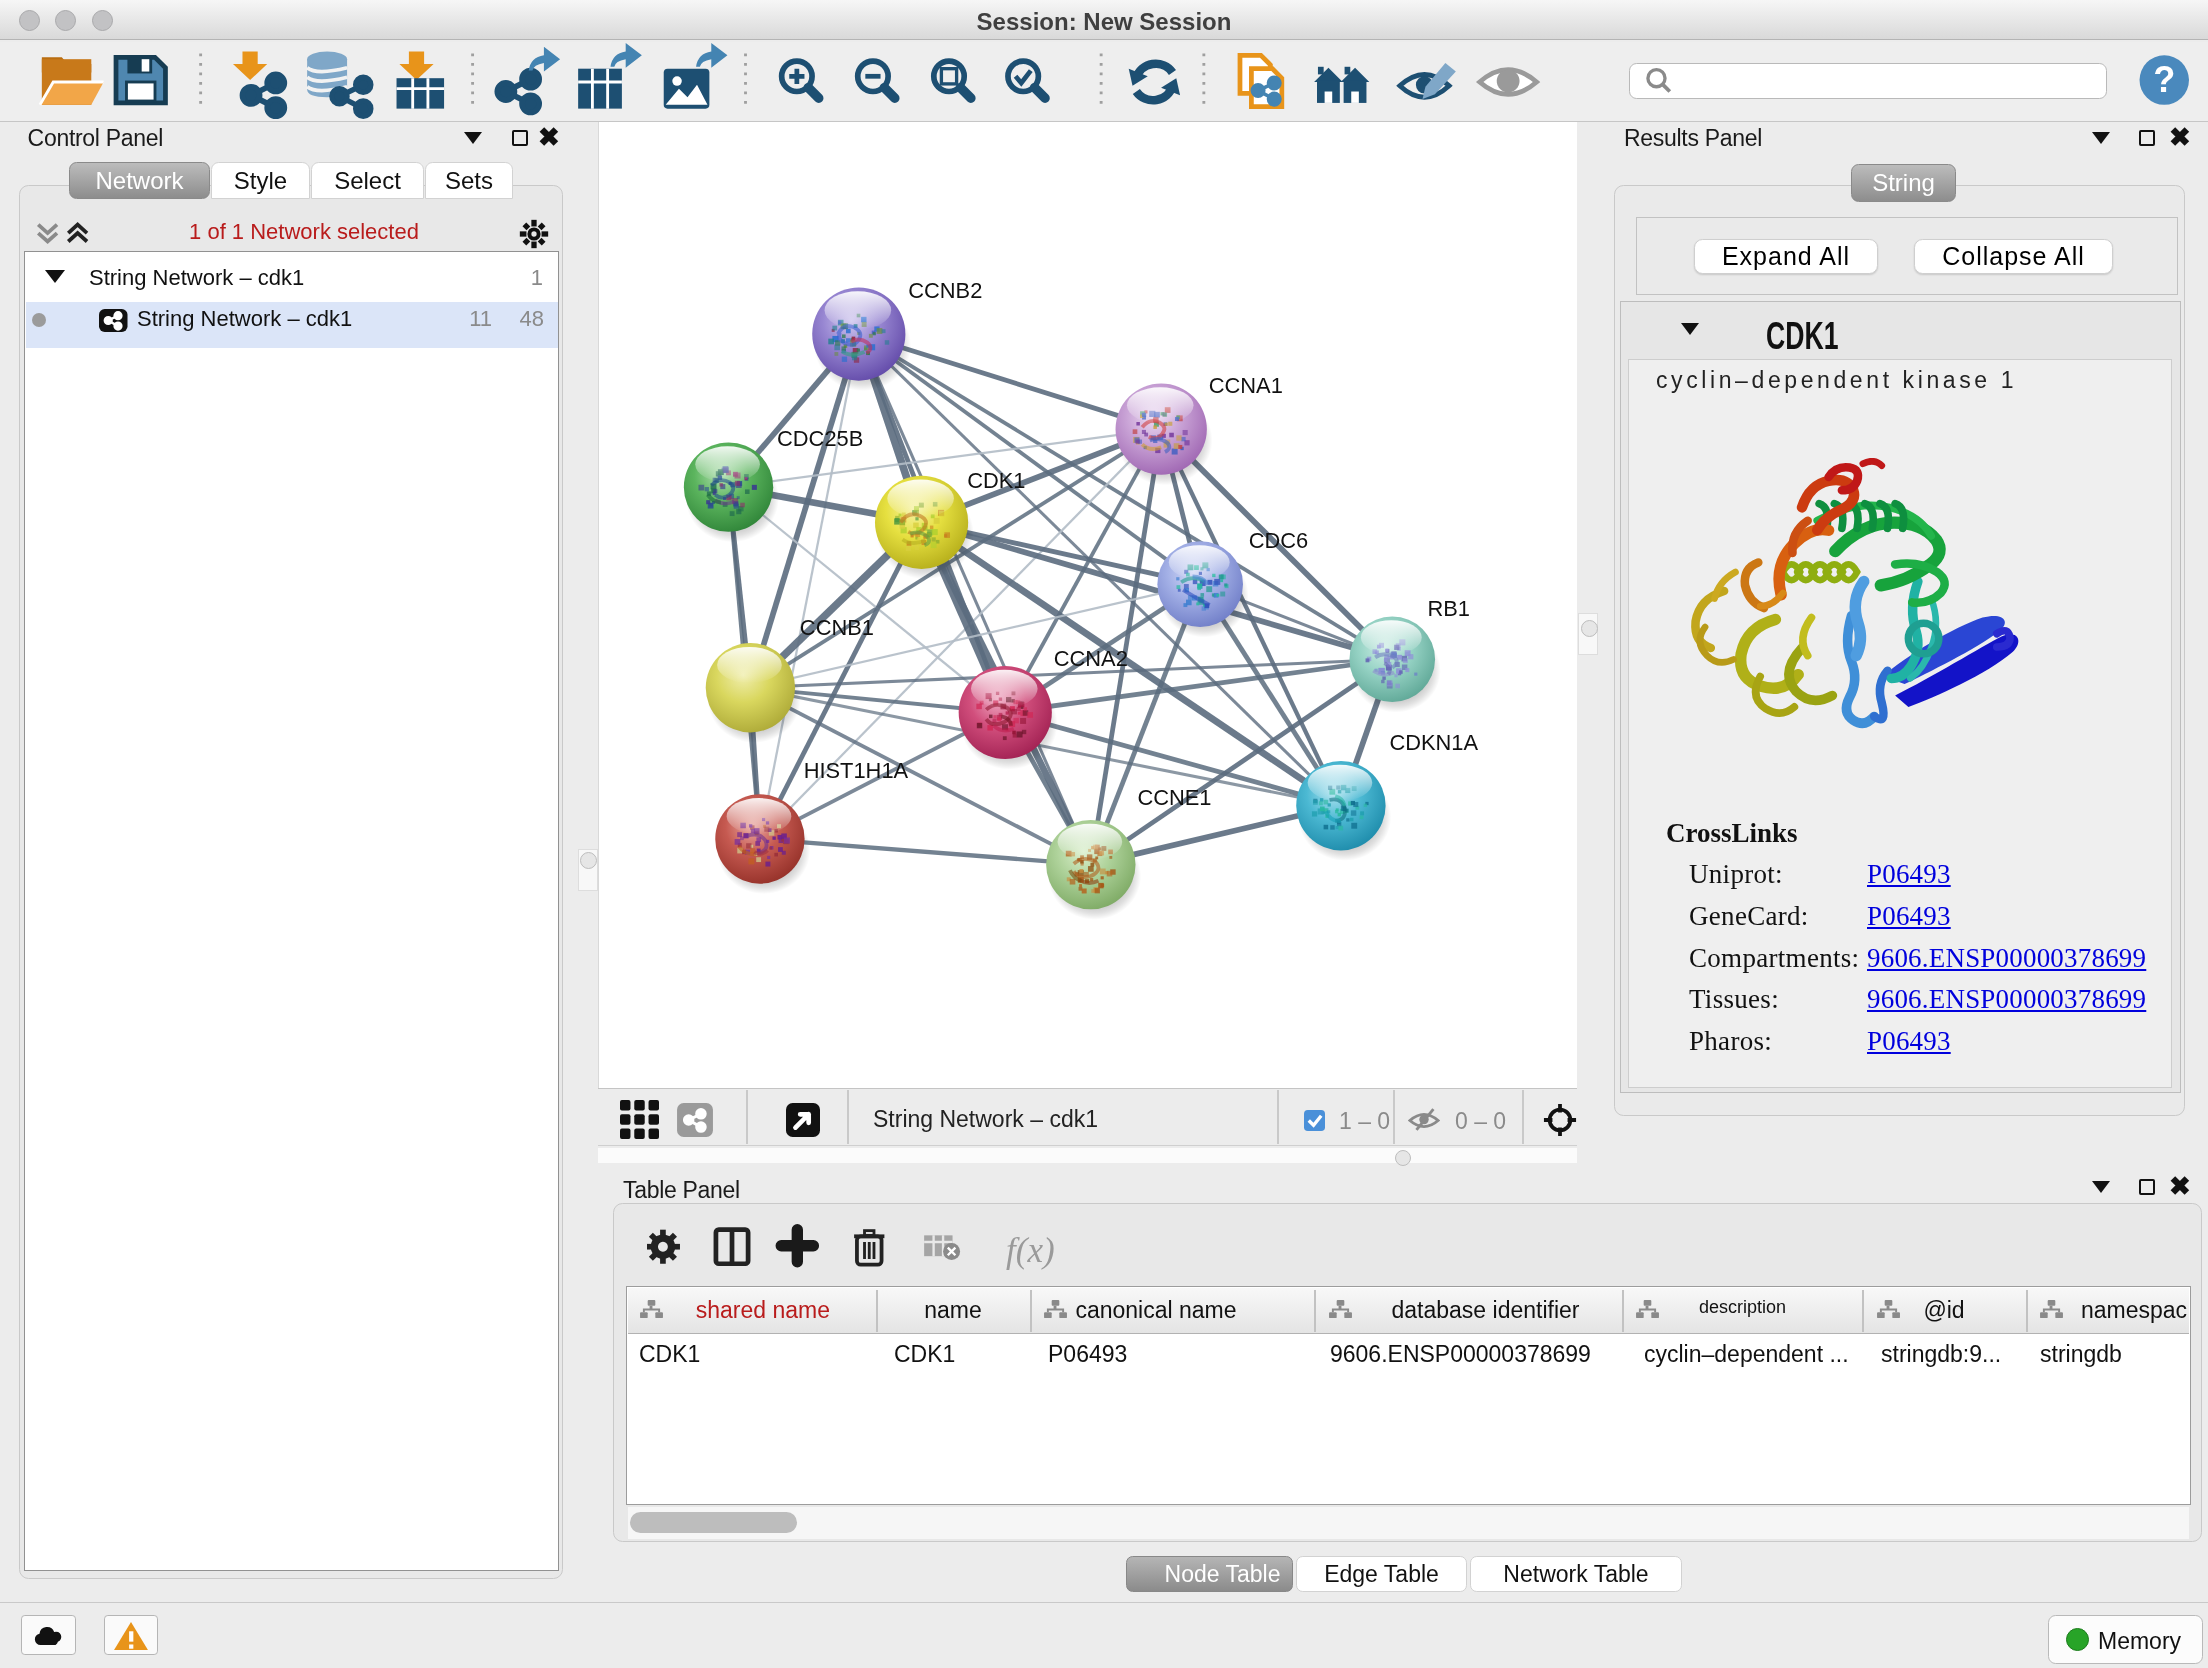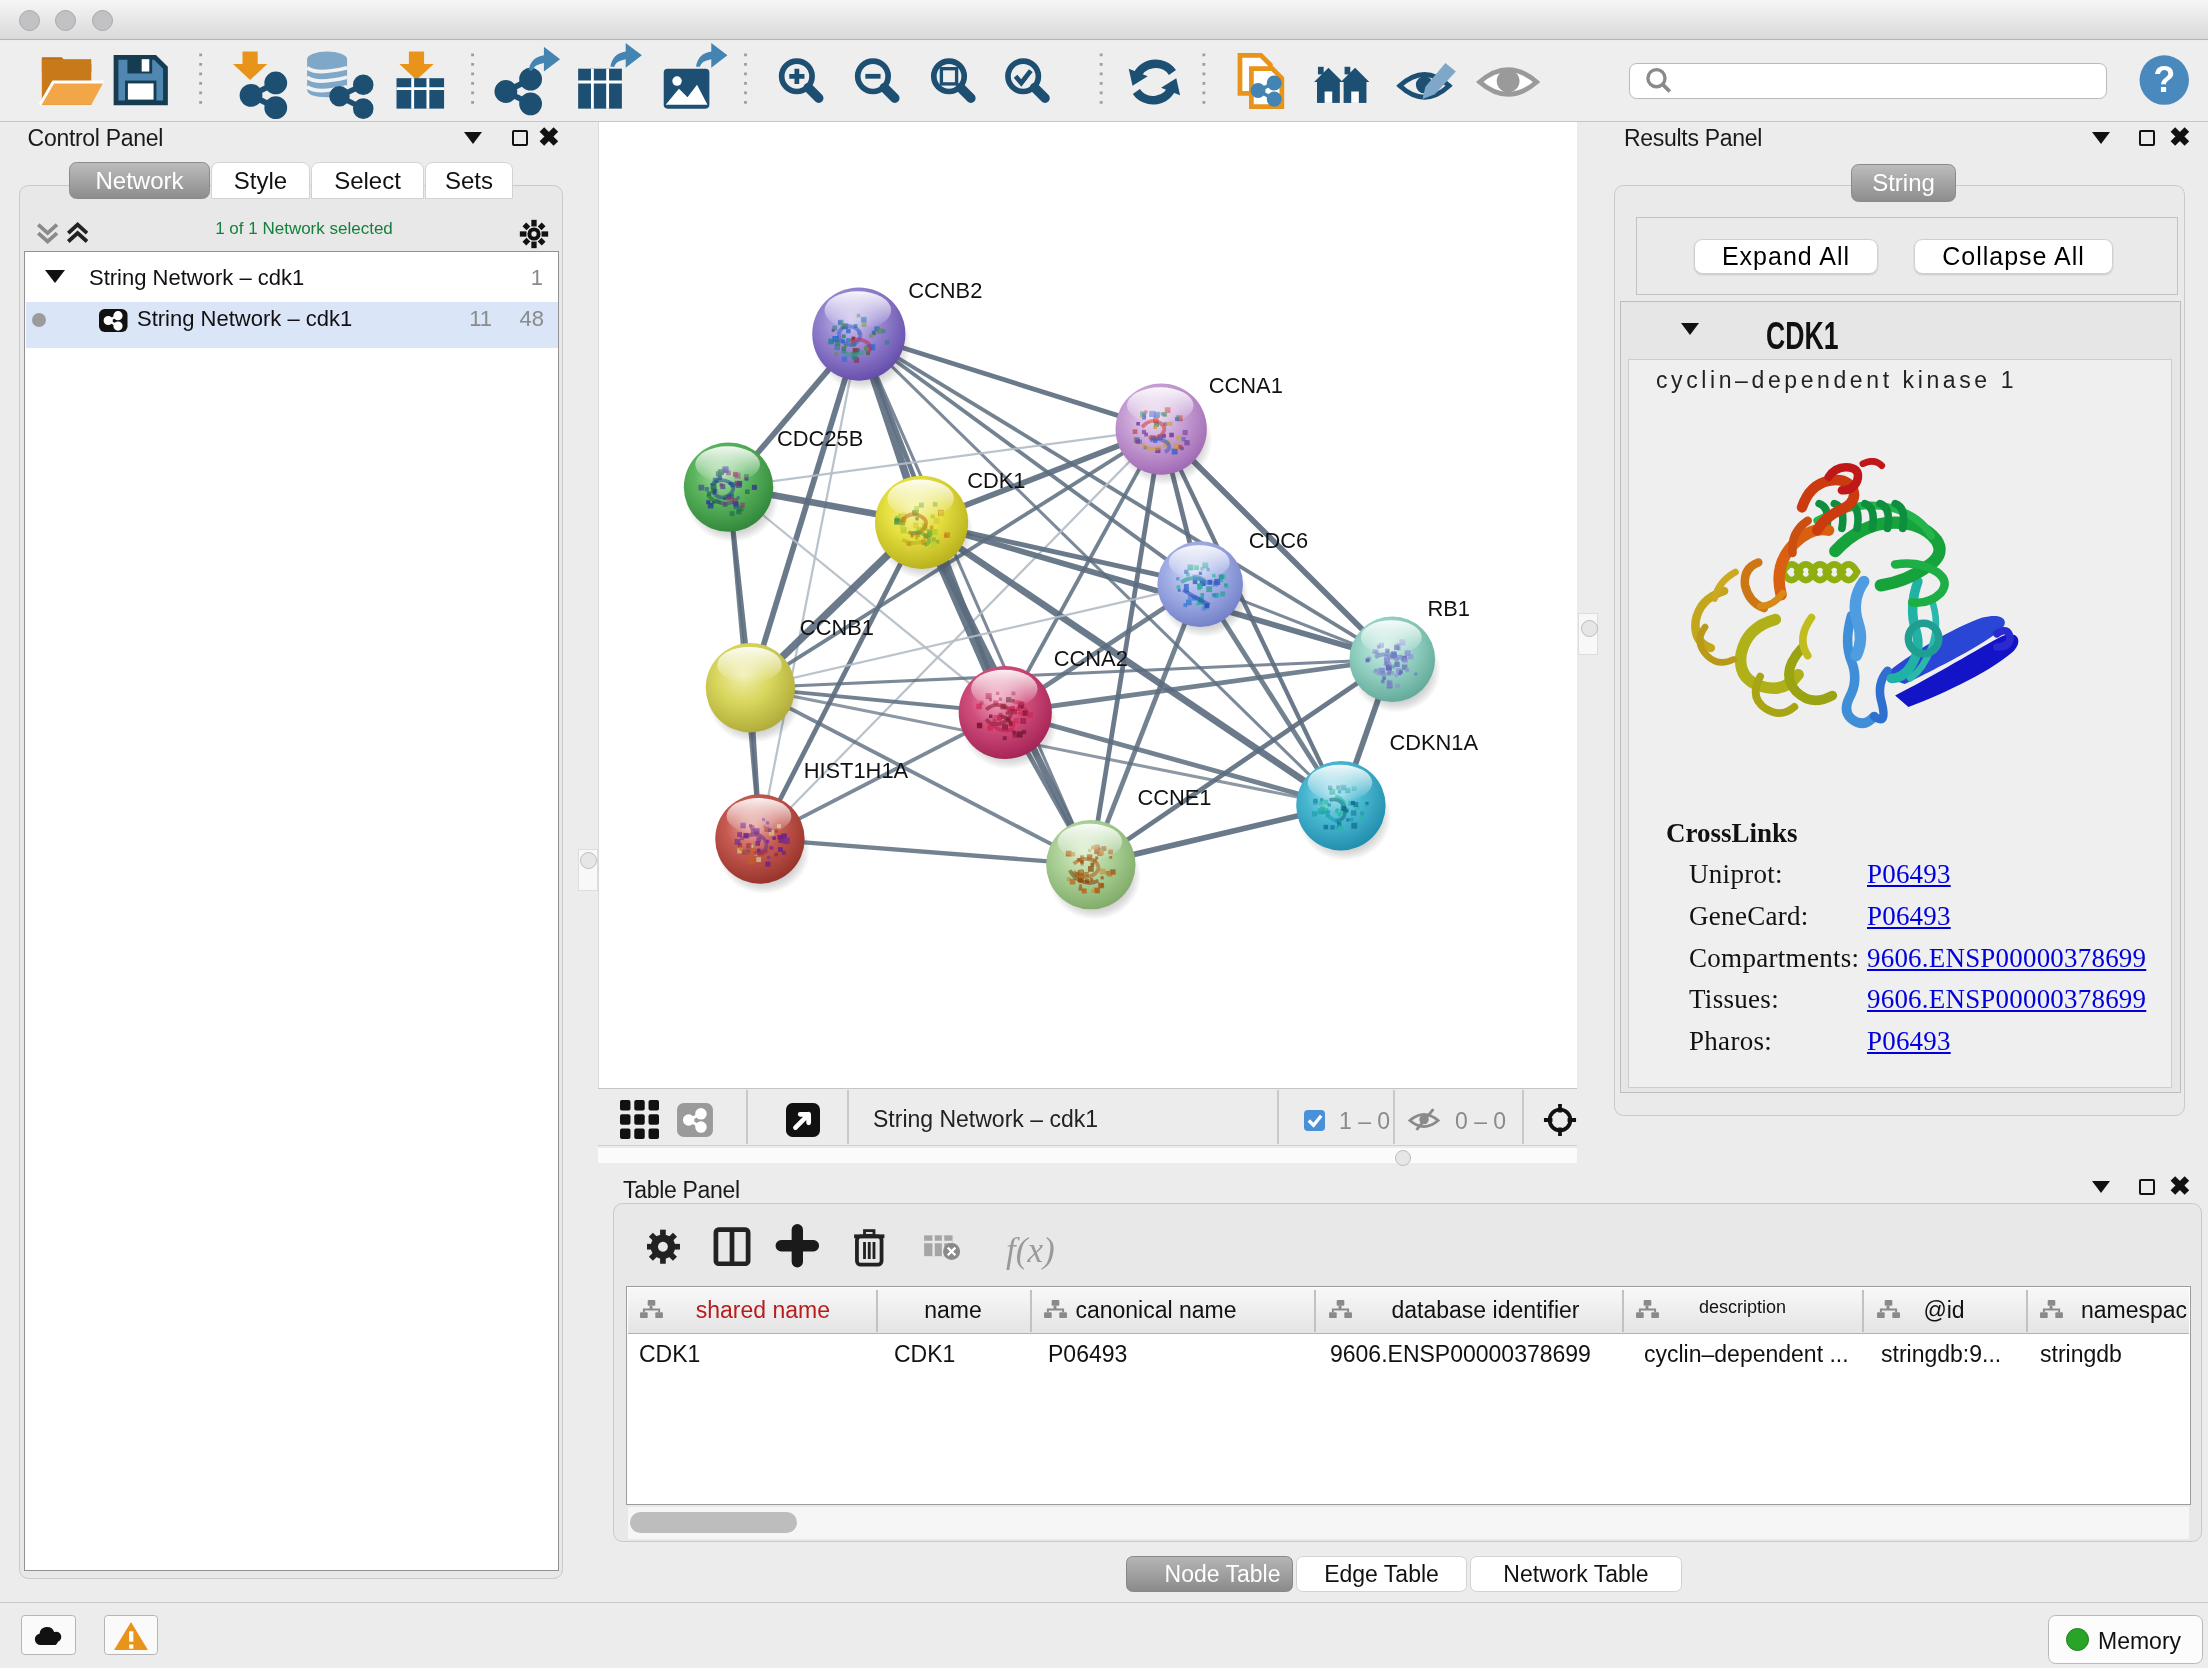--- a/index.html
+++ b/index.html
@@ -23,20 +23,21 @@
 .gray { color:#8a8a8a; }
 a.rlink { color:#0000dd; text-decoration:underline; }
 .serif { font-family:"Liberation Serif",serif; }
 .hdl { background:#e6e6e6; border:1px solid #bdbdbd; border-radius:50%; }
 </style></head><body>
 <div id="app">
 <div id="titlebar" class="abs"></div>
     <div class="abs tl" style="left:19px;"></div>
     <div class="abs tl" style="left:55px;"></div>
     <div class="abs tl" style="left:92px;"></div>
+    <div id="wtitle" class="abs">Session: New Session</div>
     <div id="toolbar" class="abs"></div>
     <div class="abs" style="left:1629px;top:63px;width:478px;height:36px;background:#fff;border:1.9px solid #b9b9b9;border-radius:7.6px;"></div>
     <svg class="abs" style="left:0;top:42px" width="2208" height="80" viewBox="0 0 2322 84">
       <path d="M44,16 l21,0 6,7 25,0 v9 h-52 z" fill="#b96d10"></path>
       <rect x="44" y="18" width="52" height="48" fill="#c8791a"></rect>
       <path d="M96,66 H42 l14,-24 h53 z" fill="#f2a648"></path>
       <path d="M42,66 l14,-24 h53" fill="none" stroke="#fff" stroke-width="3"></path>
       <path d="M122,16 h41 l11,11 v37 h-52 z" fill="#4f87b0" stroke="#163c52" stroke-width="5"></path>
       <rect x="134" y="16" width="26" height="17" fill="#163c52"></rect>
       <rect x="149" y="18" width="8" height="13" fill="#fff"></rect>
@@ -137,21 +138,21 @@
     <div class="abs xx" style="left:538px;top:124px;">✖</div>
     <div class="abs panelbox" style="left:19px;top:185px;width:544px;height:1394px;"></div>
     <div class="abs tab sel" style="left:69px;top:162px;width:141px;">Network</div>
     <div class="abs tab uns" style="left:211px;top:162px;width:99px;">Style</div>
     <div class="abs tab uns" style="left:311px;top:162px;width:113px;">Select</div>
     <div class="abs tab uns" style="left:425px;top:162px;width:88px;">Sets</div>
     <svg class="abs" style="left:34px;top:219px" width="61" height="30" viewBox="0 0 64 32">
       <path d="M4,6 l10,9 10,-9 M4,15 l10,9 10,-9" stroke="#8a8a8a" stroke-width="4" fill="none"></path>
       <path d="M36,15 l10,-9 10,9 M36,24 l10,-9 10,9" stroke="#222" stroke-width="4" fill="none"></path>
     </svg>
-    <div class="abs" style="left:127px;top:219px;width:354px;text-align:center;font-size:17px;color:#15803d;">1 of 1 Network selected</div>
+    <div class="abs" style="left:127px;top:219px;width:354px;text-align:center;font-size:22px;color:#b91c1c;">1 of 1 Network selected</div>
     <svg class="abs" style="left:517px;top:217px" width="34" height="34" viewBox="0 0 36 36">
       <path fill="#111" d="M18 11a7 7 0 1 0 0 14 7 7 0 0 0 0-14zm0 4.2a2.8 2.8 0 1 1 0 5.6 2.8 2.8 0 0 1 0-5.6z"></path>
       <g fill="#111">
         <rect x="15.2" y="3" width="5.6" height="7"></rect>
         <rect x="15.2" y="26" width="5.6" height="7"></rect>
         <rect x="3" y="15.2" width="7" height="5.6"></rect>
         <rect x="26" y="15.2" width="7" height="5.6"></rect>
         <g transform="rotate(45 18 18)">
           <rect x="15.2" y="3.6" width="5.6" height="6"></rect>
           <rect x="15.2" y="26.4" width="5.6" height="6"></rect>

